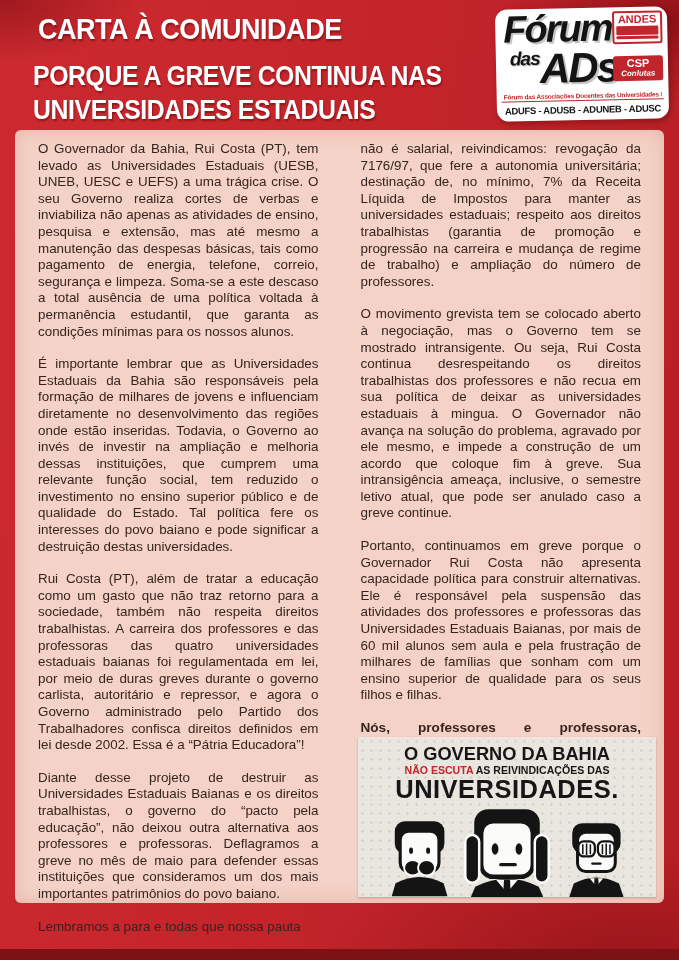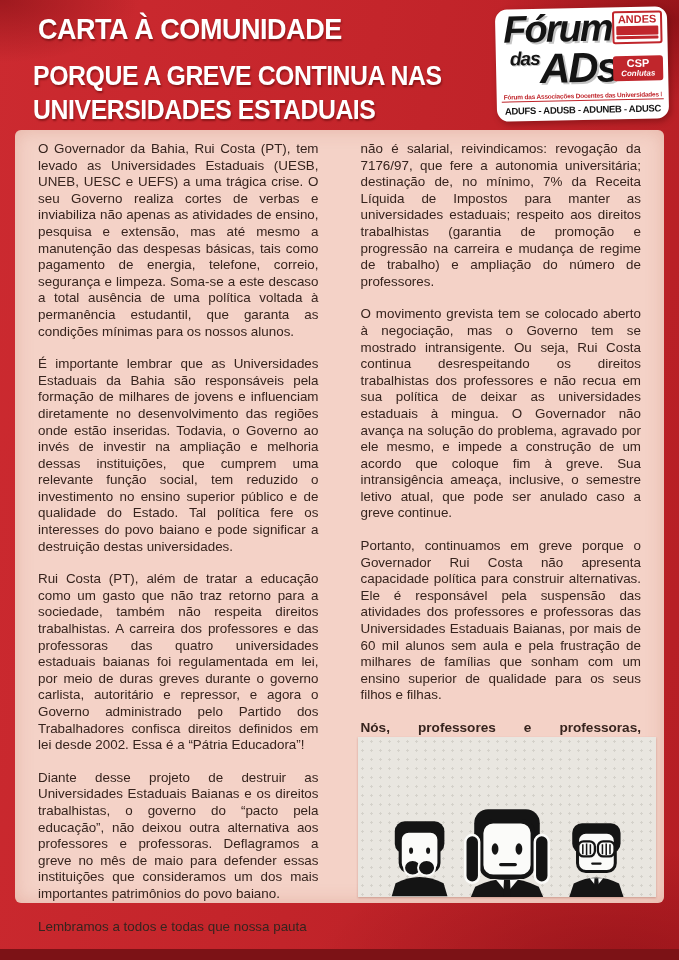--- a/index.html
+++ b/index.html
@@ -96,31 +96,36 @@
       <div class="logo-orgs">ADUFS - ADUSB - ADUNEB - ADUSC</div>
     </div>
   </header>
 
   <main class="letter">
     <div class="col">
       <p>O Governador da Bahia, Rui Costa (PT), tem levado as Universidades Estaduais (UESB, UNEB, UESC e UEFS) a uma trágica crise. O seu Governo realiza cortes de verbas e inviabiliza não apenas as atividades de ensino, pesquisa e extensão, mas até mesmo a manutenção das despesas básicas, tais como pagamento de energia, telefone, correio, segurança e limpeza. Soma-se a este descaso a total ausência de uma política voltada à permanência estudantil, que garanta as condições mínimas para os nossos alunos.</p>
       <p>É importante lembrar que as Universidades Estaduais da Bahia são responsáveis pela formação de milhares de jovens e influenciam diretamente no desenvolvimento das regiões onde estão inseridas. Todavia, o Governo ao invés de investir na ampliação e melhoria dessas instituições, que cumprem uma relevante função social, tem reduzido o investimento no ensino superior público e de qualidade do Estado. Tal política fere os interesses do povo baiano e pode significar a destruição destas universidades.</p>
       <p>Rui Costa (PT), além de tratar a educação como um gasto que não traz retorno para a sociedade, também não respeita direitos trabalhistas. A carreira dos professores e das professoras das quatro universidades estaduais baianas foi regulamentada em lei, por meio de duras greves durante o governo carlista, autoritário e repressor, e agora o Governo administrado pelo Partido dos Trabalhadores confisca direitos definidos em lei desde 2002. Essa é a “Pátria Educadora”!</p>
       <p>Diante desse projeto de destruir as Universidades Estaduais Baianas e os direitos trabalhistas, o governo do “pacto pela educação”, não deixou outra alternativa aos professores e professoras. Deflagramos a greve no mês de maio para defender essas instituições que consideramos um dos mais importantes patrimônios do povo baiano.</p>
-      <p>Lembramos a todos e todas que nossa pauta</p>
+      <p>Lembramos a para e todas que nossa pauta</p>
     </div>
     <div class="col">
       <p>não é salarial, reivindicamos: revogação da 7176/97, que fere a autonomia universitária; destinação de, no mínimo, 7% da Receita Líquida de Impostos para manter as universidades estaduais; respeito aos direitos trabalhistas (garantia de promoção e progressão na carreira e mudança de regime de trabalho) e ampliação do número de professores.</p>
       <p>O movimento grevista tem se colocado aberto à negociação, mas o Governo tem se mostrado intransigente. Ou seja, Rui Costa continua desrespeitando os direitos trabalhistas dos professores e não recua em sua política de deixar as universidades estaduais à mingua. O Governador não avança na solução do problema, agravado por ele mesmo, e impede a construção de um acordo que coloque fim à greve. Sua intransigência ameaça, inclusive, o semestre letivo atual, que pode ser anulado caso a greve continue.</p>
       <p>Portanto, continuamos em greve porque o Governador Rui Costa não apresenta capacidade política para construir alternativas. Ele é responsável pela suspensão das atividades dos professores e professoras das Universidades Estaduais Baianas, por mais de 60 mil alunos sem aula e pela frustração de milhares de famílias que sonham com um ensino superior de qualidade para os seus filhos e filhas.</p>
       <p class="closing">Nós, professores e professoras, convidamos toda a comunidade para fortalecer a luta contra os ataques do Governo Rui Costa às Universidades Lembramos Baianas.</p>
       <div class="dateline">BAHIA, JUNHO DE 2015</div>
     </div>
 
     <figure class="poster">
+      <div class="poster-text">
+        <div class="poster-l1">O GOVERNO DA BAHIA</div>
+        <div class="poster-l2"><span class="hl">NÃO ESCUTA</span><span> AS REIVINDICAÇÕES DAS</span></div>
+        <div class="poster-l3">UNIVERSIDADES.</div>
+      </div>
       <svg class="figures" viewBox="0 0 300 92">
 
         <g transform="translate(62,16) scale(0.78)">
           <rect x="-32" y="0" width="64" height="42" rx="13" fill="#141414"></rect>
           <rect x="-25" y="13" width="50" height="52" rx="11" fill="#fbfbf9" stroke="#141414" stroke-width="4"></rect>
           <ellipse cx="-11" cy="38" rx="2.6" ry="4" fill="#141414"></ellipse>
           <ellipse cx="11" cy="38" rx="2.6" ry="4" fill="#141414"></ellipse>
           <path d="M -36 97 L -31 80 Q -15 72 0 72 Q 15 72 31 80 L 36 97 Z" fill="#141414"></path>
           <ellipse cx="-9" cy="60" rx="11" ry="10" fill="#141414" stroke="#fbfbf9" stroke-width="2.5"></ellipse>
           <ellipse cx="9" cy="60" rx="11" ry="10" fill="#141414" stroke="#fbfbf9" stroke-width="2.5"></ellipse>

